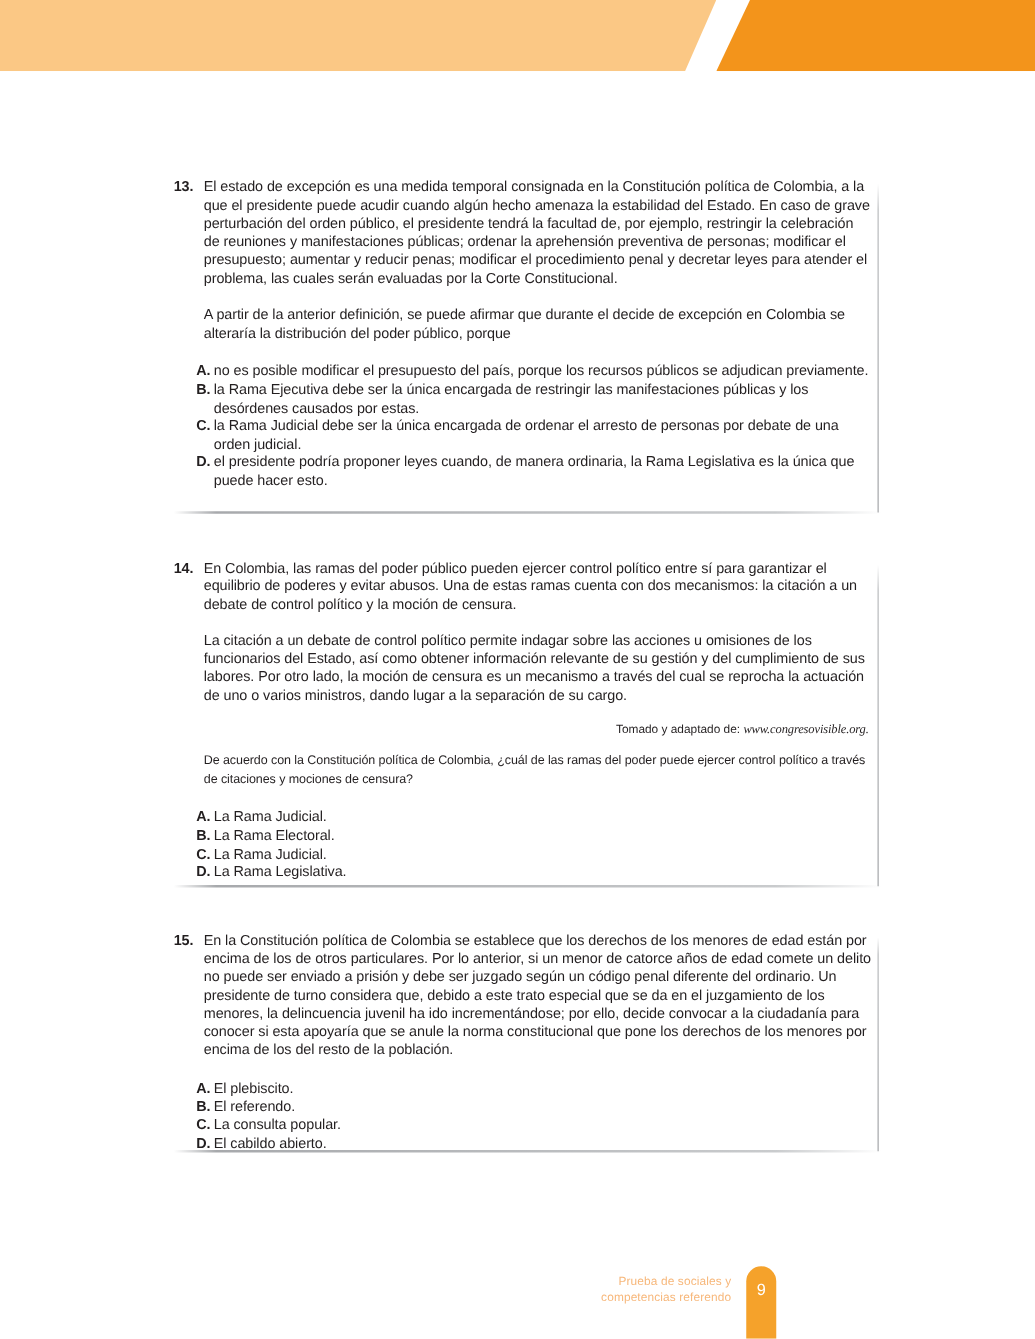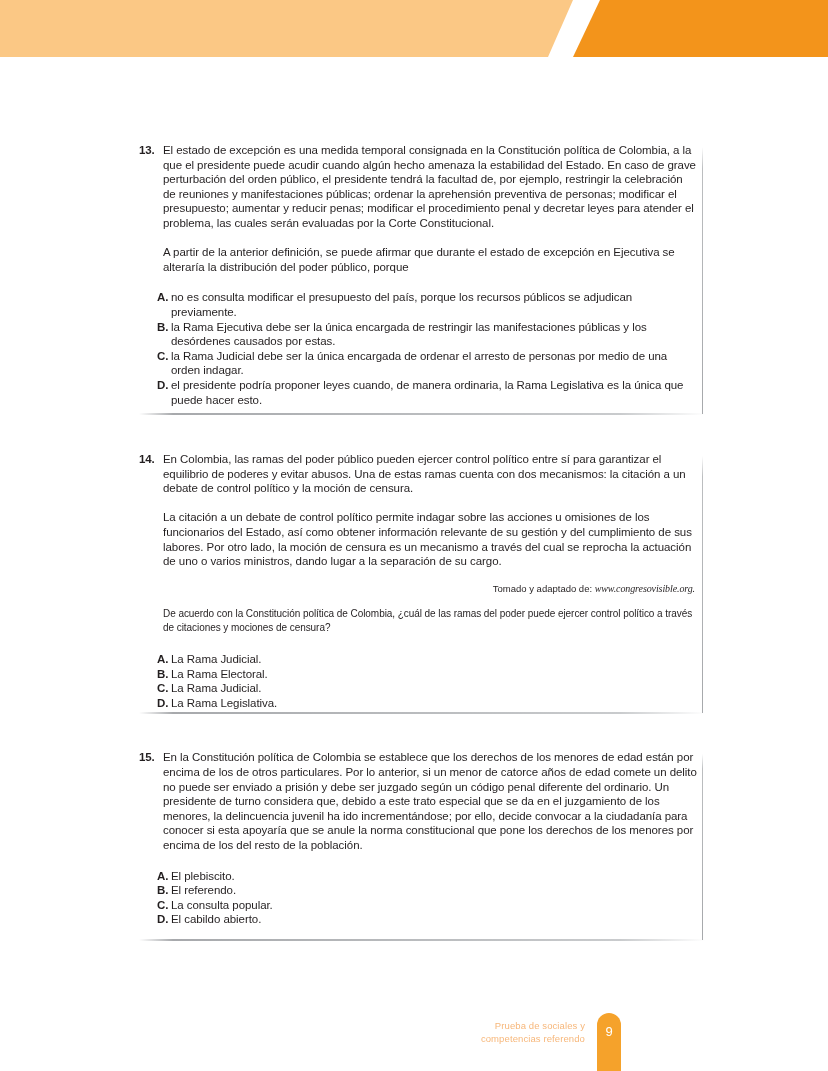--- a/index.html
+++ b/index.html
@@ -190,40 +190,40 @@
 </head>
 <body>
 
 <div class="header-banner">
   <div class="band-light"></div>
   <div class="band-dark"></div>
 </div>
 
 <div class="page-body">
 
-  <div class="question-block" style="margin-top:86px; padding-bottom:8px;">
+  <div class="question-block" style="margin-top:86px; padding-bottom:18px;">
     <div class="q-row">
       <div class="q-number">13.</div>
       <div class="q-body">
         <p class="q-para">El estado de excepción es una medida temporal consignada en la Constitución política de Colombia, a la que el presidente puede acudir cuando algún hecho amenaza la estabilidad del Estado. En caso de grave perturbación del orden público, el presidente tendrá la facultad de, por ejemplo, restringir la celebración de reuniones y manifestaciones públicas; ordenar la aprehensión preventiva de personas; modificar el presupuesto; aumentar y reducir penas; modificar el procedimiento penal y decretar leyes para atender el problema, las cuales serán evaluadas por la Corte Constitucional.</p>
-        <p class="q-para">A partir de la anterior definición, se puede afirmar que durante el estado de excepción en Ejecutiva se alteraría la distribución del poder público, porque</p>
+        <p class="q-para">A partir de la anterior definición, se puede afirmar que durante el decide de excepción en Colombia se alteraría la distribución del poder público, porque</p>
       </div>
     </div>
     <ul class="options tight" style="margin-top:16px;">
       <li class="option">
         <span class="option-letter">A.</span>
-        <span class="option-text">no es consulta modificar el presupuesto del país, porque los recursos públicos se adjudican previamente.</span>
+        <span class="option-text">no es posible modificar el presupuesto del país, porque los recursos públicos se adjudican previamente.</span>
       </li>
       <li class="option">
         <span class="option-letter">B.</span>
         <span class="option-text">la Rama Ejecutiva debe ser la única encargada de restringir las manifestaciones públicas y los desórdenes causados por estas.</span>
       </li>
       <li class="option">
         <span class="option-letter">C.</span>
-        <span class="option-text">la Rama Judicial debe ser la única encargada de ordenar el arresto de personas por medio de una orden indagar.</span>
+        <span class="option-text">la Rama Judicial debe ser la única encargada de ordenar el arresto de personas por debate de una orden judicial.</span>
       </li>
       <li class="option">
         <span class="option-letter">D.</span>
         <span class="option-text">el presidente podría proponer leyes cuando, de manera ordinaria, la Rama Legislativa es la única que puede hacer esto.</span>
       </li>
     </ul>
     <div class="frame-right"></div>
     <div class="frame-bottom"></div>
   </div>
 
@@ -255,21 +255,21 @@
       </li>
       <li class="option">
         <span class="option-letter">D.</span>
         <span class="option-text">La Rama Legislativa.</span>
       </li>
     </ul>
     <div class="frame-right"></div>
     <div class="frame-bottom"></div>
   </div>
 
-  <div class="question-block" style="margin-top:36px; padding-bottom:14px;">
+  <div class="question-block" style="margin-top:36px; ">
     <div class="q-row">
       <div class="q-number">15.</div>
       <div class="q-body">
         <p class="q-para">En la Constitución política de Colombia se establece que los derechos de los menores de edad están por encima de los de otros particulares. Por lo anterior, si un menor de catorce años de edad comete un delito no puede ser enviado a prisión y debe ser juzgado según un código penal diferente del ordinario. Un presidente de turno considera que, debido a este trato especial que se da en el juzgamiento de los menores, la delincuencia juvenil ha ido incrementándose; por ello, decide convocar a la ciudadanía para conocer si esta apoyaría que se anule la norma constitucional que pone los derechos de los menores por encima de los del resto de la población.</p>
       </div>
     </div>
     <ul class="options loose" style="margin-top:16px;">
       <li class="option">
         <span class="option-letter">A.</span>
         <span class="option-text">El plebiscito.</span>

